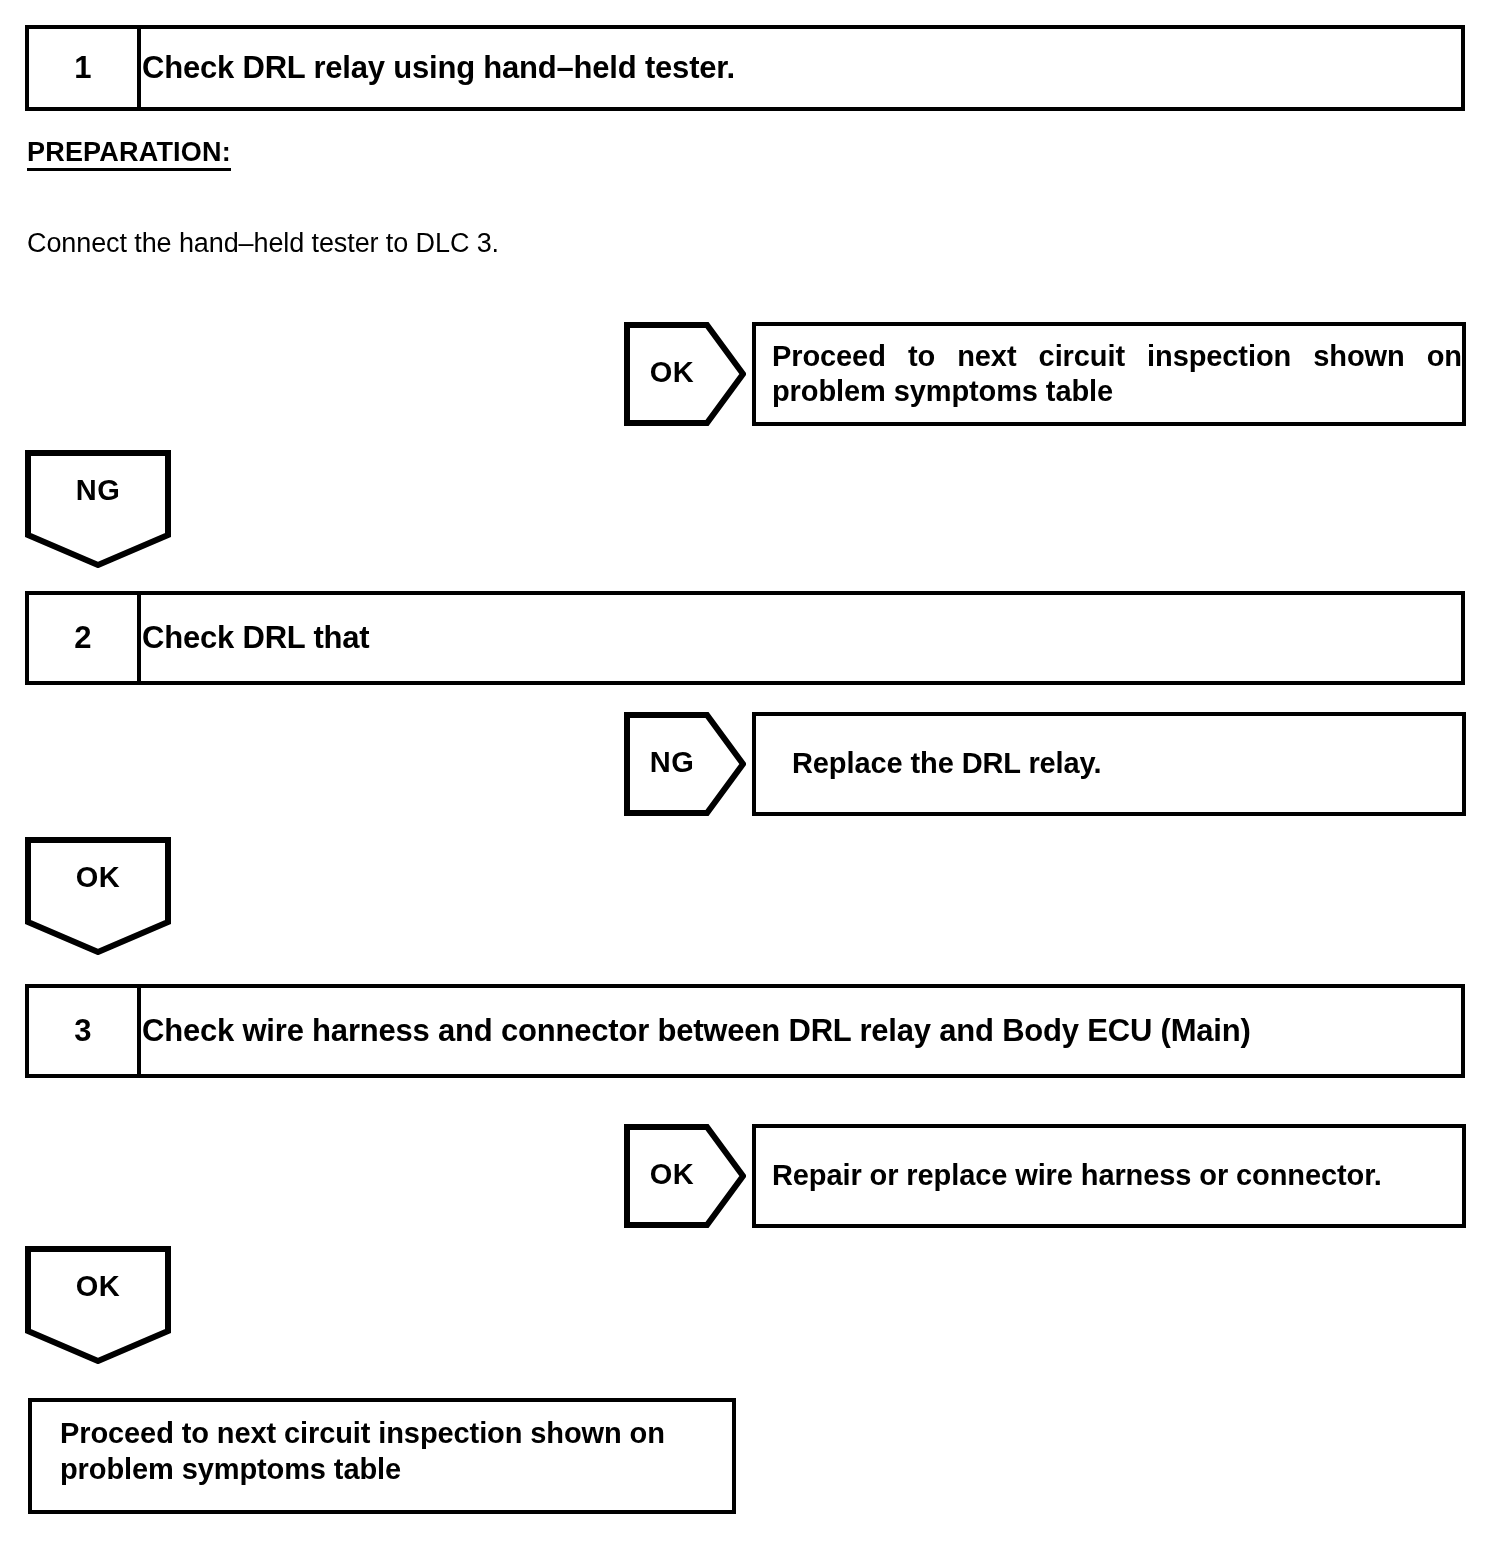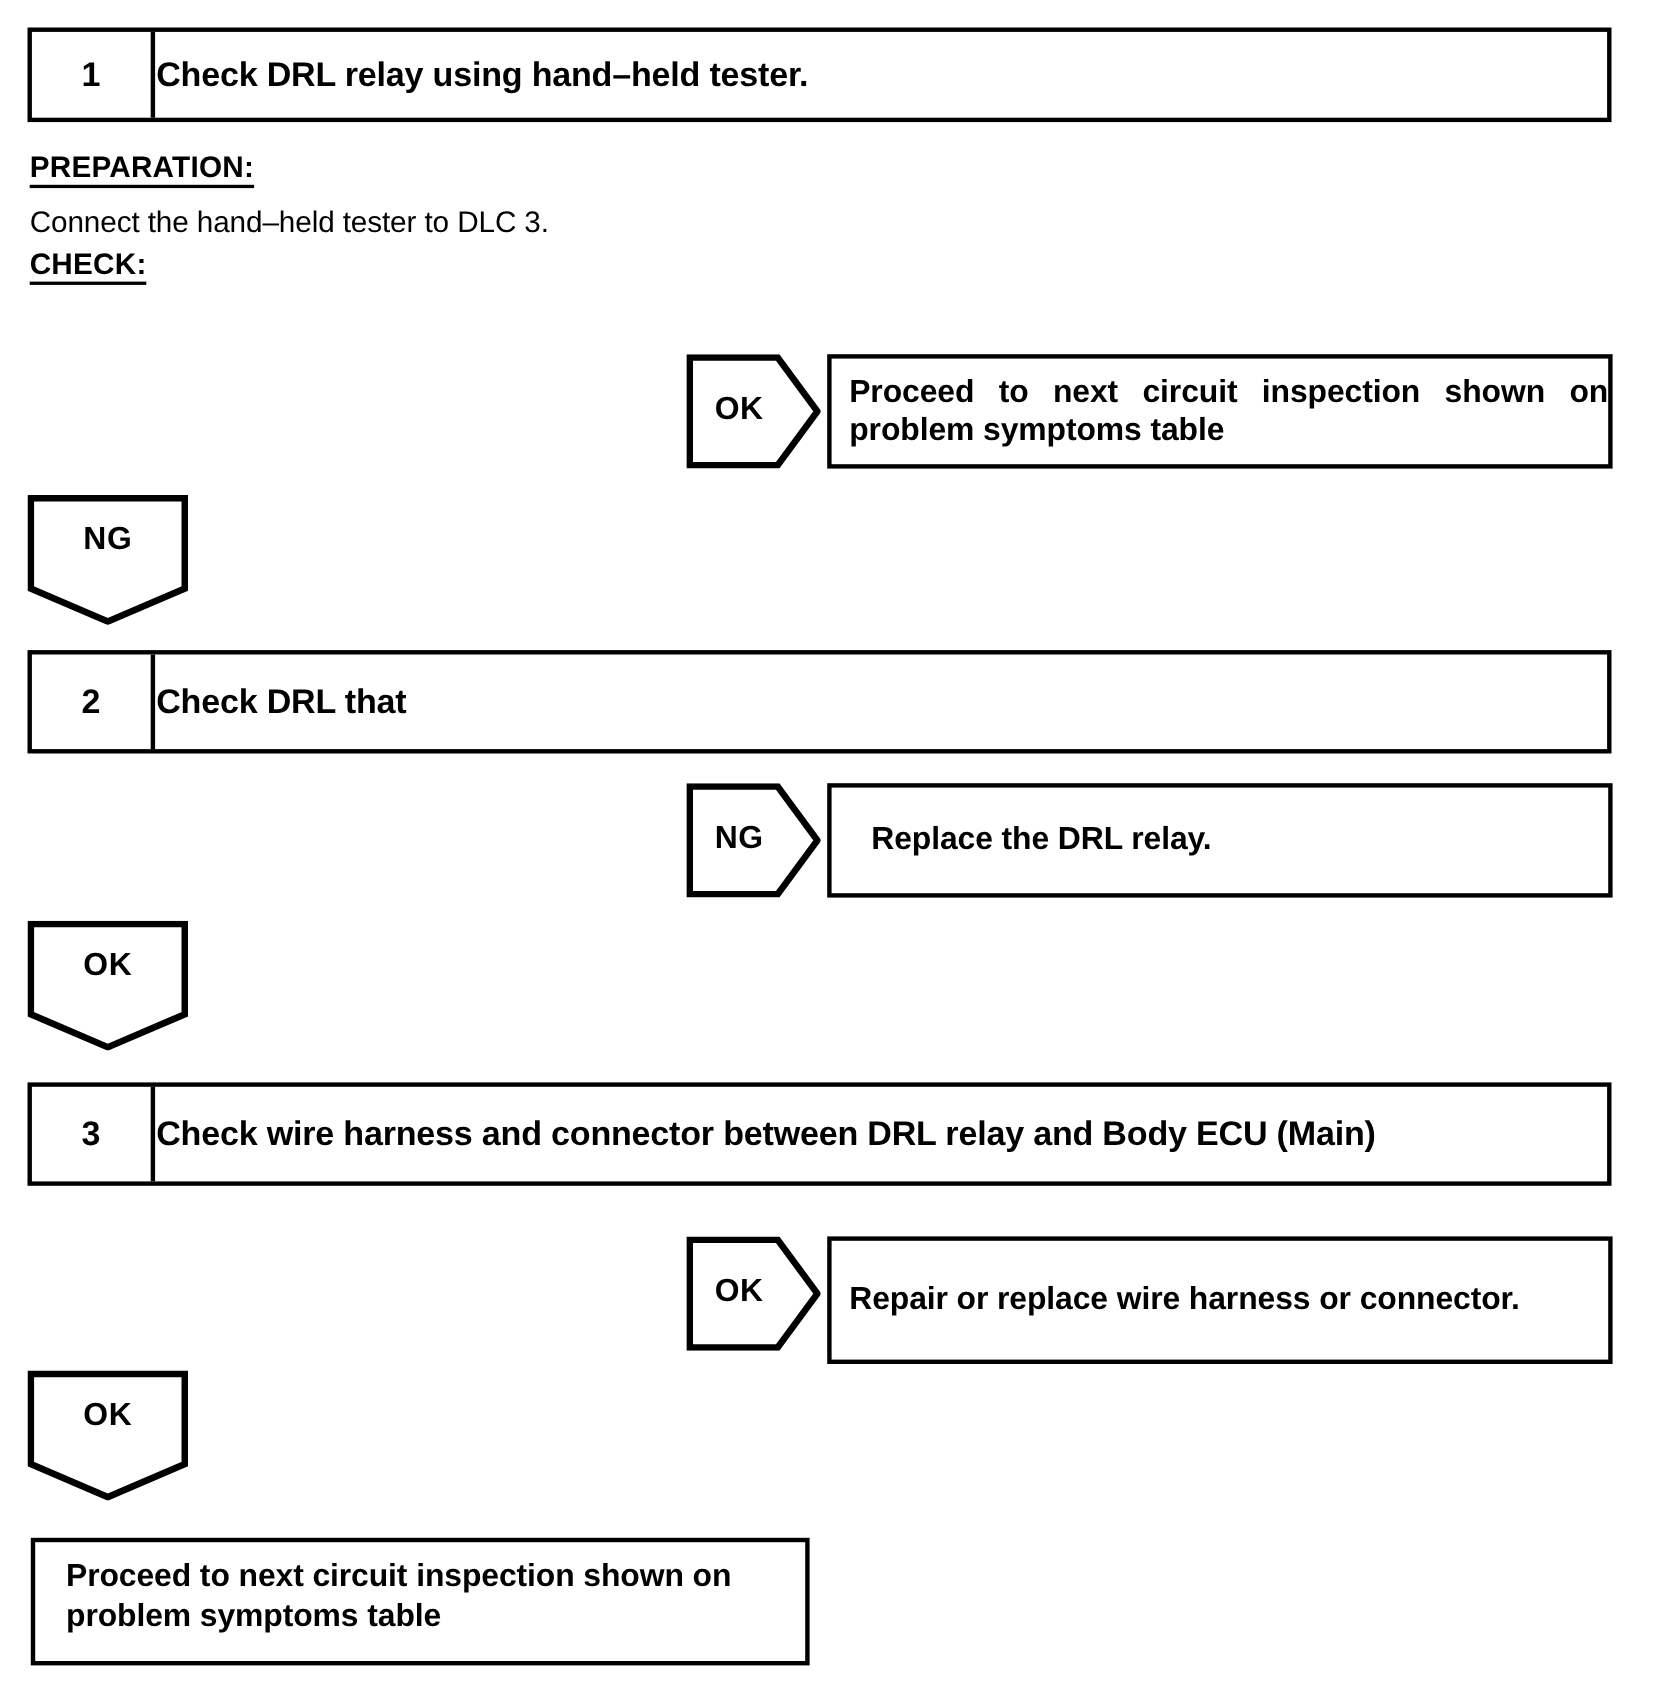--- a/index.html
+++ b/index.html
@@ -70,20 +70,21 @@
     border-bottom: 3px solid #000;
     padding-bottom: 1px;
     margin-bottom: 16px;
   }
   .prep-line {
     font-size: 27px;
     font-weight: normal;
     line-height: 1.18;
     letter-spacing: -0.1px;
     margin-bottom: 6px;
+    margin-top: 41px;
   }
 
   
   .result-row {
     position: absolute;
   }
   .arrow-right {
     position: absolute;
     left: 0;
     top: 0;
@@ -182,23 +183,20 @@
   <div class="step-box" style="left:25px; top:25px; width:1440px; height:86px;">
     <div class="step-num-cell">1</div>
     <div class="step-text-cell">Check DRL relay using hand–held tester.</div>
   </div>
 
   <div class="prep-block">
     <div>
       <span class="prep-heading">PREPARATION:</span>
     </div>
     <div class="prep-line">Connect the hand–held tester to DLC 3.</div>
-    <div>
-      <span class="prep-heading">CHECK:</span>
-    </div>
   </div>
 
   <div class="result-row" style="left:624px; top:322px; width:842px; height:104px;">
     <div class="arrow-right" style="width:122px; height:104px;">
       <svg class="glyph" viewBox="0 0 122 104" preserveAspectRatio="none">
         <polygon points="3,3 83,3 119,52 83,101 3,101" fill="#ffffff" stroke="#000000" stroke-width="6" stroke-linejoin="miter"></polygon>
       </svg>
       <div class="lbl">OK</div>
     </div>
     <div class="result-box" style="left:128px; top:0; width:714px; height:104px;">
@@ -247,21 +245,21 @@
     <div class="step-text-cell">Check wire harness and connector between DRL relay and Body ECU (Main)</div>
   </div>
 
   <div class="result-row" style="left:624px; top:1124px; width:842px; height:104px;">
     <div class="arrow-right" style="width:122px; height:104px;">
       <svg class="glyph" viewBox="0 0 122 104" preserveAspectRatio="none">
         <polygon points="3,3 83,3 119,52 83,101 3,101" fill="#ffffff" stroke="#000000" stroke-width="6" stroke-linejoin="miter"></polygon>
       </svg>
       <div class="lbl">OK</div>
     </div>
-    <div class="result-box" style="left:128px; top:0; width:714px; height:116px;">
+    <div class="result-box" style="left:128px; top:0; width:714px; height:104px;">
       <div class="result-text">
         <span>Repair or replace wire harness or connector.</span>
       </div>
     </div>
   </div>
 
   <div class="arrow-down" style="left:25px; top:1246px; width:146px; height:118px;">
     <svg class="glyph" viewBox="0 0 146 118" preserveAspectRatio="none">
       <polygon points="3,3 143,3 143,85 73,115 3,85" fill="#ffffff" stroke="#000000" stroke-width="6" stroke-linejoin="miter"></polygon>
     </svg>

